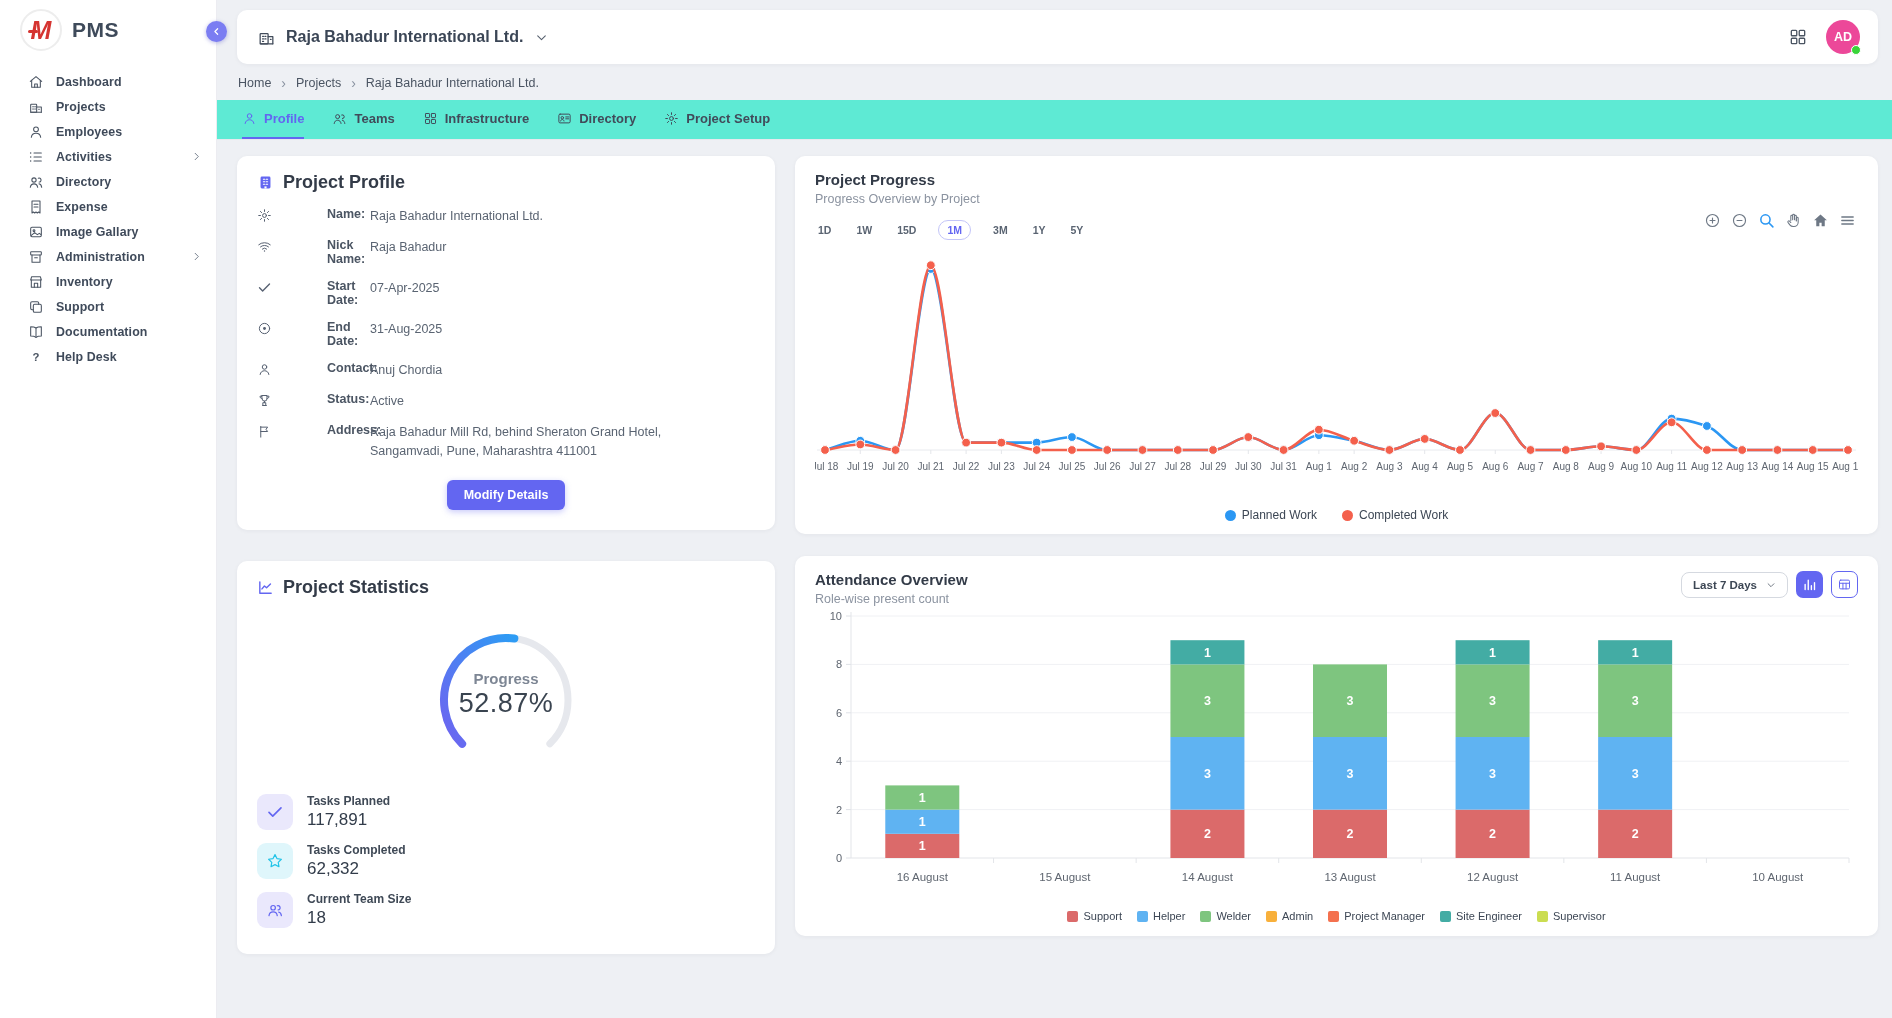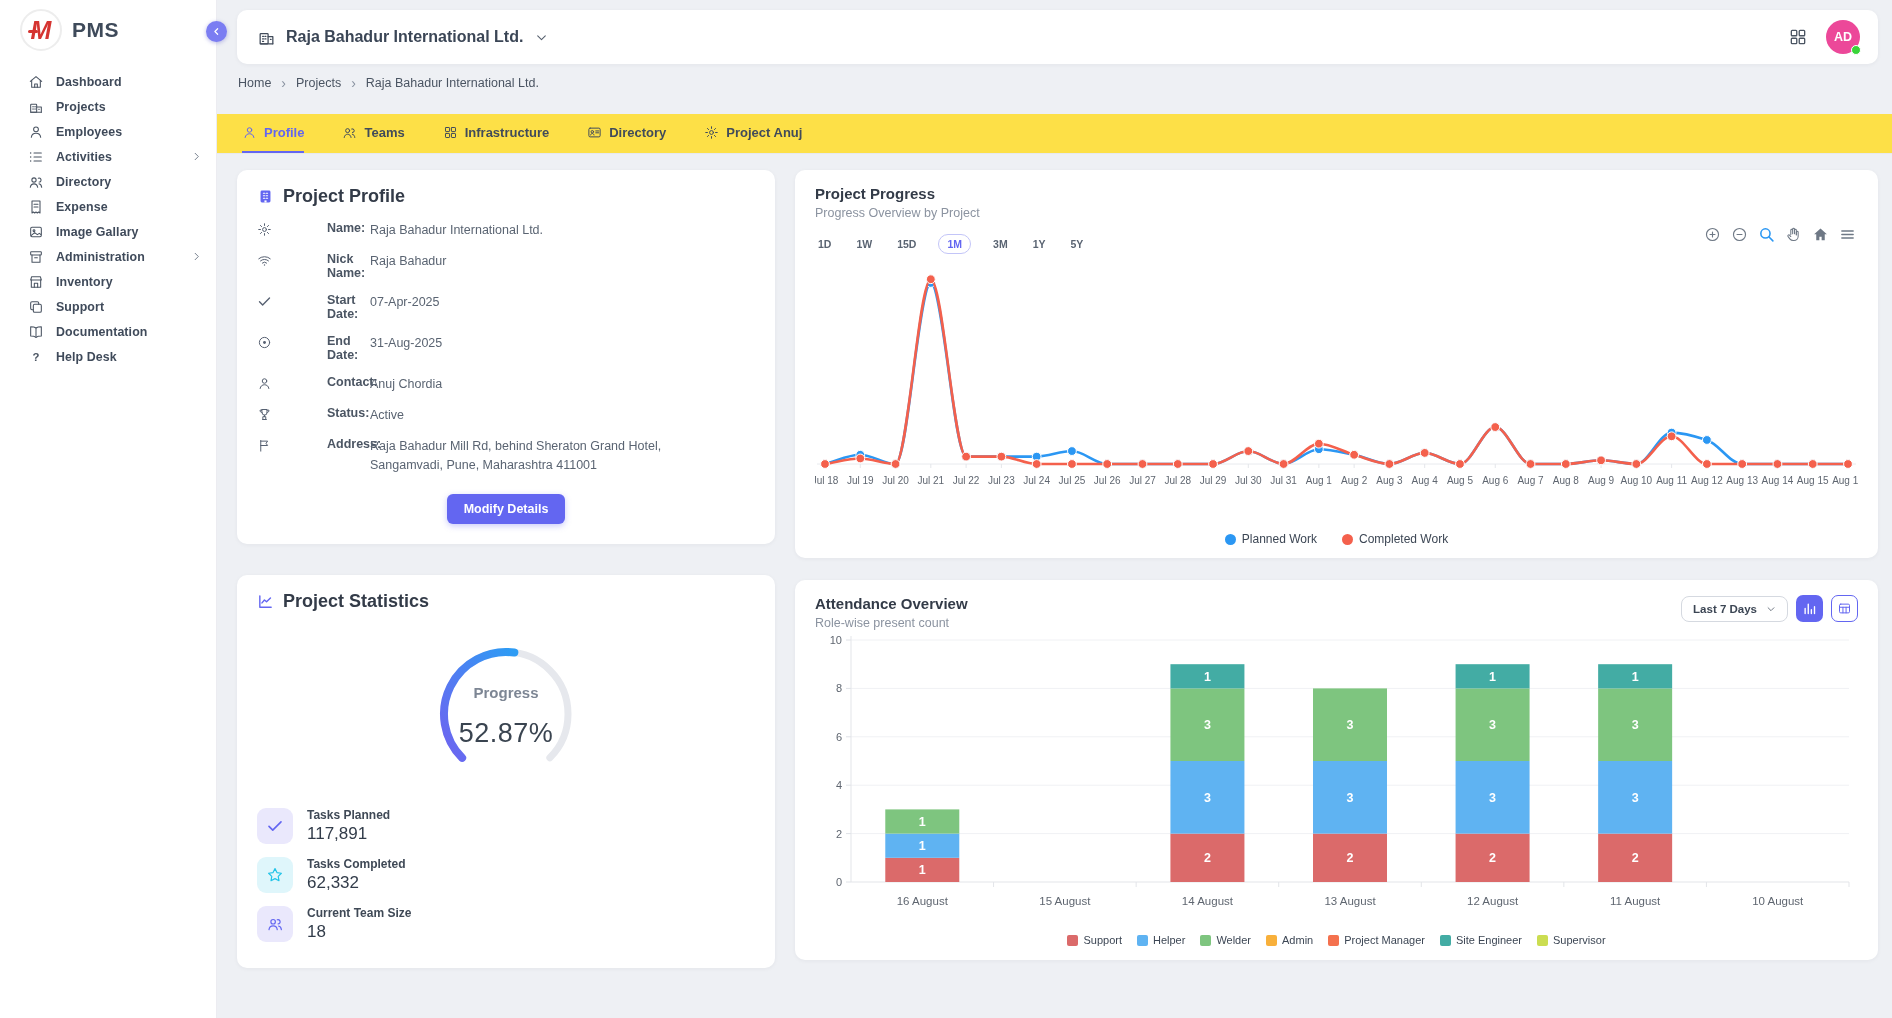--- a/index.html
+++ b/index.html
@@ -45,22 +45,22 @@
   .avatar { width:34px; height:34px; border-radius:50%; background:#ec4899; color:#fff;
     font-size:12.5px; font-weight:700; display:flex; align-items:center; justify-content:center; }
   .online-dot { position:absolute; right:-1px; bottom:-1px; width:10px; height:10px;
     border-radius:50%; background:#39d439; border:1.5px solid #fff; }
 
   .breadcrumb { margin:11px 0 0 21px; display:flex; align-items:center; gap:10px;
     font-size:12.5px; color:#4a5462; }
   .crumb { cursor:pointer; }
   .crumb-sep { color:#8a93a1; font-size:14px; line-height:1; padding-top:1px; }
 
-  .tabs-band { margin-top:24px; height:40px; background:#fde047; border-bottom:1px solid #e7e9ee;
-    display:flex; align-items:stretch; gap:38px; padding-left:25px; }
+  .tabs-band { margin-top:10px; height:40px; background:#5eead4; border-bottom:1px solid #e7e9ee;
+    display:flex; align-items:stretch; gap:28px; padding-left:25px; }
   .tab { display:flex; align-items:center; gap:7px; font-size:13px; font-weight:600;
     color:#414b5a; border-bottom:2px solid transparent; cursor:pointer; }
   .tab .ticon { width:15px; height:15px; display:flex; }
   .tab .ticon svg { width:15px; height:15px; }
   .tab.active { color:#6366f1; border-bottom-color:#6366f1; }
 
   .content { display:flex; gap:20px; padding:16px 14px 0 20px; align-items:flex-start; }
   .card { background:#fff; border-radius:10px; box-shadow:0 1px 4px rgba(30,35,60,.05); }
   .left-col { width:538px; flex:none; }
   .right-col { flex:1; min-width:0; }
@@ -80,41 +80,41 @@
   .field-value { font-size:12.5px; color:#5a6472; max-width:330px; line-height:1.45; }
   .modify-btn { display:block; margin:20px auto 0; background:#6366f1; color:#fff; border:none;
     font-family:inherit; font-size:12.5px; font-weight:700; padding:8px 17px; border-radius:6px;
     cursor:pointer; box-shadow:0 2px 6px rgba(99,102,241,.35); }
 
   
   .stats-card { margin-top:31px; padding:16px 20px 26px; }
   .gauge-wrap { position:relative; width:220px; margin:20px auto 0; height:150px; }
   .gauge-label { position:absolute; top:52px; width:100%; text-align:center;
     font-size:15px; font-weight:700; color:#7d8694; }
-  .gauge-pct { position:absolute; top:86px; width:100%; text-align:center;
+  .gauge-pct { position:absolute; top:70px; width:100%; text-align:center;
     font-size:27px; color:#3a4450; letter-spacing:.5px; }
   .stat-rows { margin-top:26px; }
   .stat-row { display:flex; align-items:center; gap:14px; margin-top:13px; }
   .stat-ic { width:36px; height:36px; border-radius:9px; display:flex; align-items:center; justify-content:center; }
   .stat-ic svg { width:18px; height:18px; }
   .stat-label { font-size:12px; font-weight:700; color:#3f4956; }
   .stat-value { font-size:17px; color:#323c4a; margin-top:2px; }
 
   
   .progress-card { padding:15px 20px 12px; position:relative; }
   .sub-title { font-size:12.5px; color:#8b93a0; margin-top:4px; }
   .ranges { display:flex; align-items:center; gap:19px; margin-top:14px; }
   .range-btn { font-size:10.5px; font-weight:700; color:#5a6472; cursor:pointer;
     padding:3px 2px; border:1px solid transparent; border-radius:10px; }
   .range-btn.active { color:#6366f1; border-color:#c3c5f8; padding:3px 8px; }
   .chart-toolbar { position:absolute; right:22px; top:56px; display:flex; gap:10px; align-items:center; }
   .tool { width:17px; height:17px; color:#6e7885; cursor:pointer; display:flex; }
   .tool svg { width:17px; height:17px; }
   .tool.blue { color:#2b97f3; }
-  .line-legend { display:flex; justify-content:center; gap:25px; margin-top:12px; }
+  .line-legend { display:flex; justify-content:center; gap:25px; margin-top:2px; }
   .lg-item { display:flex; align-items:center; gap:6px; font-size:12px; color:#3c4654; cursor:pointer; }
   .lg-dot { width:11px; height:11px; border-radius:50%; }
 
   
   .attendance-card { margin-top:22px; padding:15px 20px 10px; }
   .att-head { display:flex; align-items:flex-start; }
   .att-controls { margin-left:auto; display:flex; align-items:center; gap:8px; }
   .select-box { display:flex; align-items:center; gap:9px; border:1px solid #d5d9e0; border-radius:8px;
     padding:6px 11px; font-size:11.5px; font-weight:600; color:#3c4654; cursor:pointer; background:#fff; }
   .select-box .cdown { width:10px; height:10px; display:flex; color:#57606e; }
@@ -362,21 +362,21 @@
         </span>
         <span>Directory</span>
       </div>
       <div class="tab">
         <span class="ticon">
           <svg viewBox="0 0 24 24" fill="none" stroke="currentColor" stroke-width="1.6" stroke-linecap="round" stroke-linejoin="round">
             <circle cx="12" cy="12" r="3.1"></circle>
             <path d="M12 2.8v2.7M12 18.5v2.7M2.8 12h2.7M18.5 12h2.7M5.5 5.5l1.9 1.9M16.6 16.6l1.9 1.9M18.5 5.5l-1.9 1.9M7.4 16.6l-1.9 1.9"></path>
           </svg>
         </span>
-        <span>Project Anuj</span>
+        <span>Project Setup</span>
       </div>
     </div>
 
   <div class="content">
 
     <div class="left-col">
       <div class="card profile-card">
         <div class="card-head">
           <span class="hicon">
               <svg viewBox="0 0 24 24">

